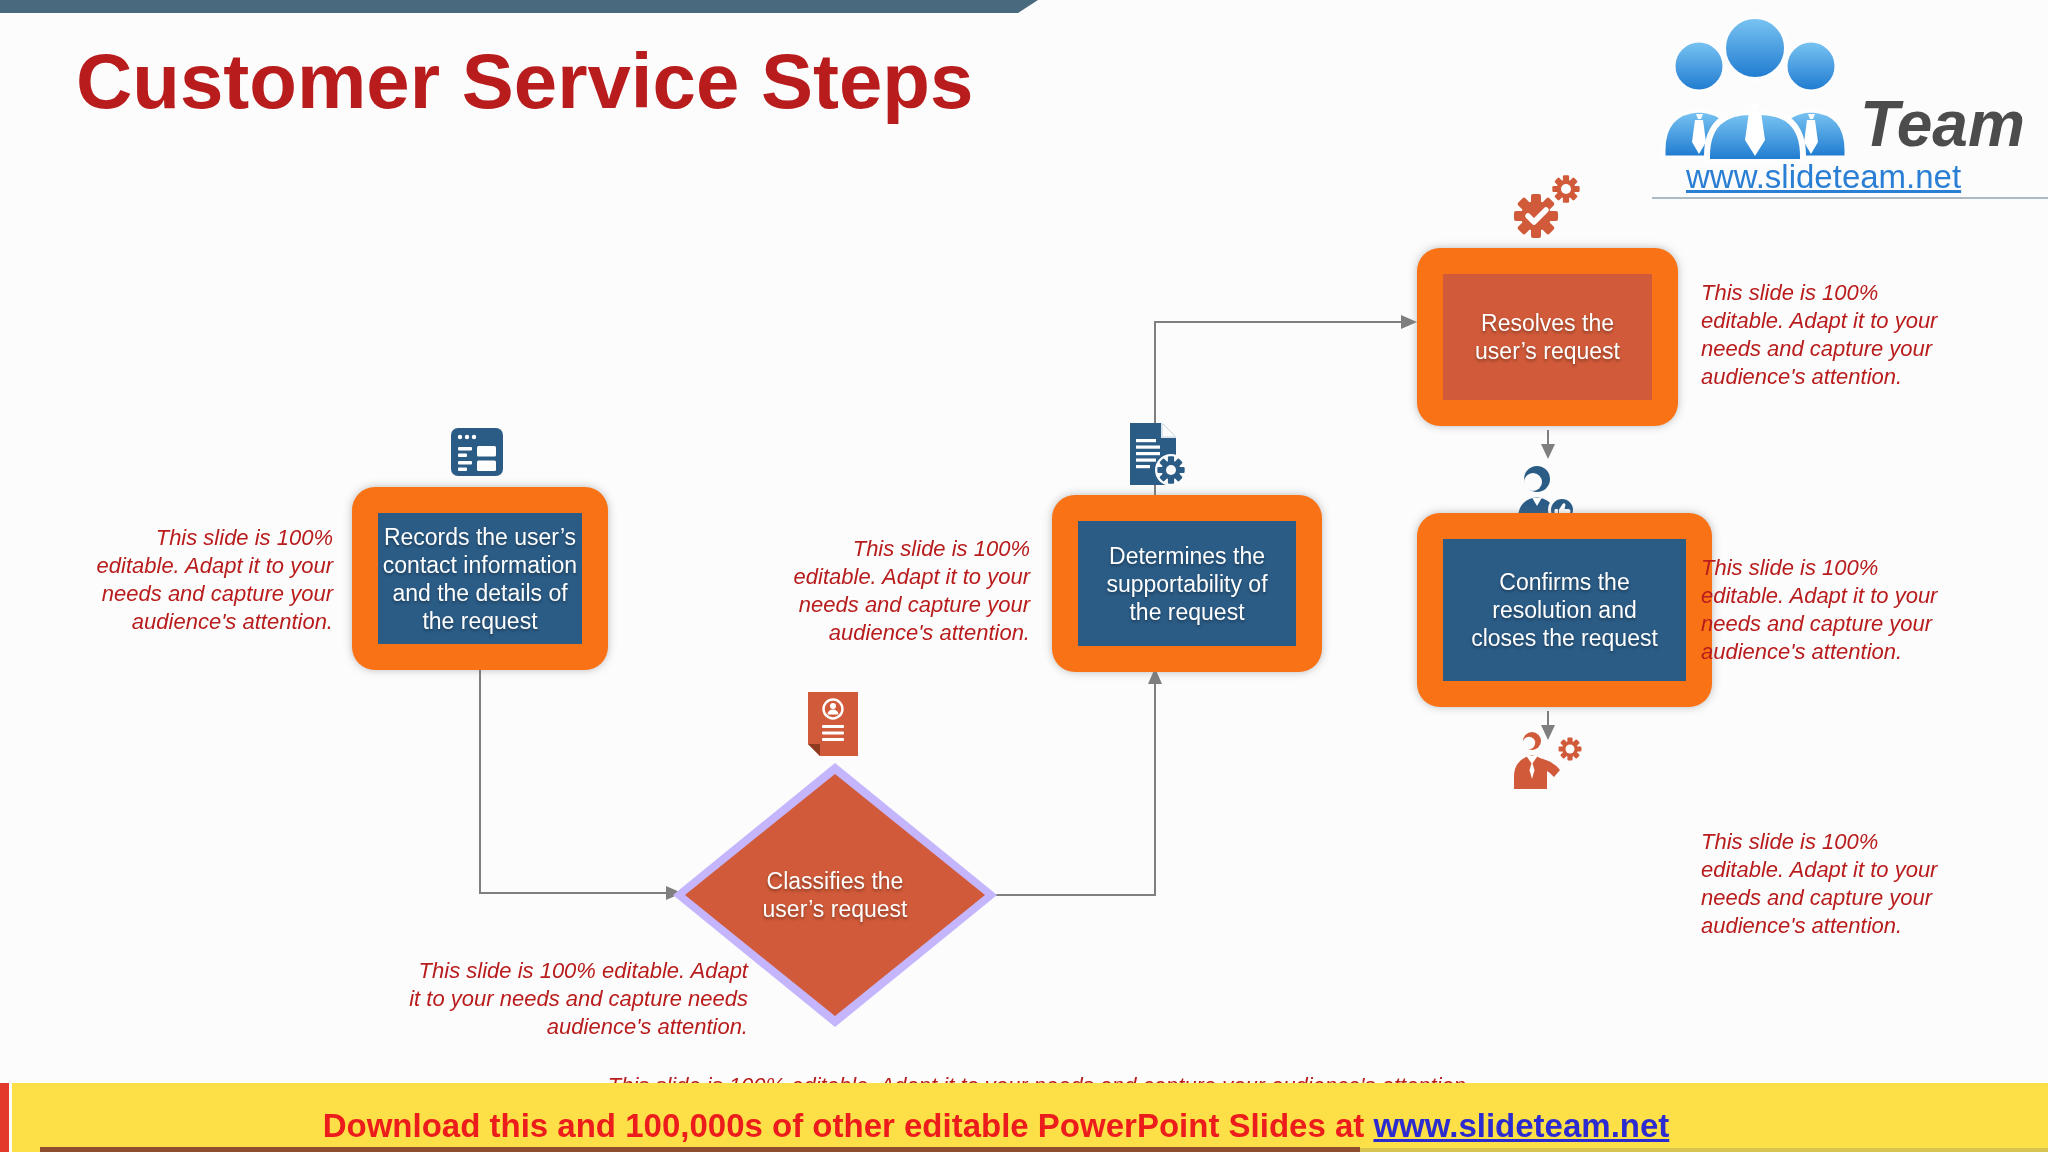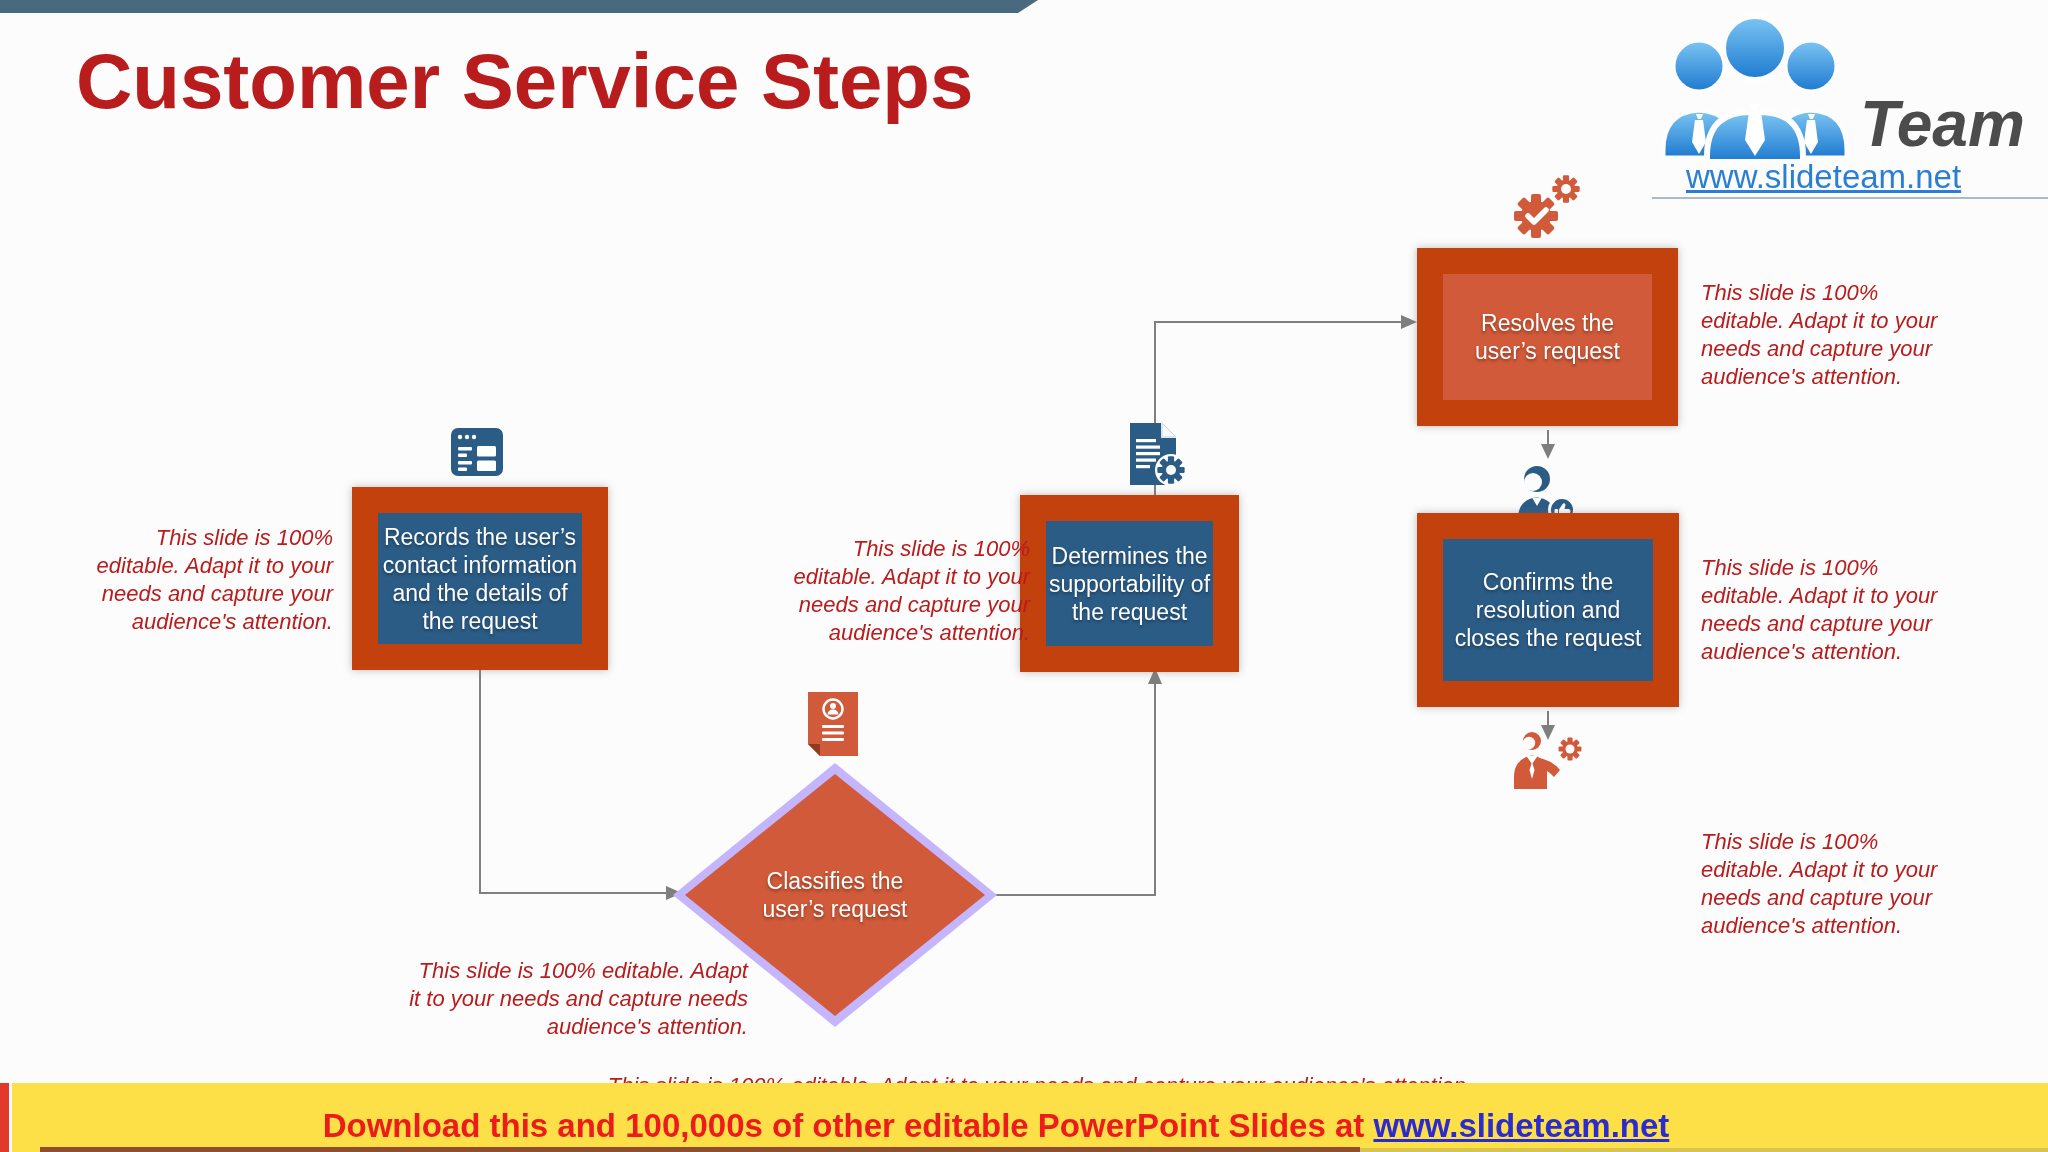--- a/index.html
+++ b/index.html
@@ -12,21 +12,21 @@
   #topbar{left:0;top:0;width:1040px;height:13px;background:#48697e;
     clip-path:polygon(0 0,1038px 0,1018px 100%,0 100%);}
   
   #title{left:76px;top:36px;font-size:78px;font-weight:bold;color:#b91c1c;letter-spacing:0px;white-space:nowrap;}
   
   #logo-slide{left:1860px;top:16px;font-size:64px;font-weight:bold;color:#1e88d9;line-height:1;}
   #logo-team{left:1860px;top:92px;font-size:64px;font-weight:bold;color:#4c4c4c;line-height:1;font-style:italic;}
   #logo-url{left:1686px;top:160px;font-size:33px;color:#2a7fd4;text-decoration:underline;line-height:1;}
   #logo-rule{left:1652px;top:197px;width:396px;height:2px;background:#aebac3;}
   
-  .shape-outer{position:absolute;background:#c2410c;box-shadow:0 0 8px rgba(110,110,110,.45);padding:26px;box-sizing:border-box;}
+  .shape-outer{position:absolute;background:#f97316;box-shadow:0 0 8px rgba(110,110,110,.45);padding:26px;box-sizing:border-box;border-radius:23px;}
   .shape-inner{width:100%;height:100%;display:flex;align-items:center;justify-content:center;text-align:center;}
   .fill-blue{background:#2b5c86;}
   .fill-orange{background:#d05a39;}
   .box-label{color:#fff;font-size:23px;line-height:28px;text-shadow:0 2px 3px rgba(0,0,0,.35);}
   .dia{clip-path:polygon(50% 0,100% 50%,50% 100%,0 50%);}
   #diamond-outer{left:673px;top:763px;width:324px;height:264px;background:#c4b5fd;filter:drop-shadow(0 0 5px rgba(110,110,110,.5));}
   #diamond-inner{left:12px;top:11px;width:300px;height:242px;background:#d05a39;display:flex;align-items:center;justify-content:center;text-align:center;}
   
   .note{position:absolute;font-style:italic;color:#b91c1c;font-size:22px;line-height:28px;}
   .r{text-align:right;} .l{text-align:left;}
@@ -160,21 +160,21 @@
         <rect x="8" y="16" width="20" height="3.2"></rect>
         <rect x="8" y="22.5" width="24" height="3.2"></rect>
         <rect x="8" y="29" width="24" height="3.2"></rect>
         <rect x="8" y="35.5" width="20" height="3.2"></rect>
         <rect x="8" y="42" width="14" height="3.2"></rect>
       </g>
     <circle cx="43" cy="47" r="16" fill="#fcfcfc"></circle>
     <use href="#gearshape" fill="#2b5c86" transform="translate(43,47) scale(0.62)"></use>
     <circle cx="43" cy="47" r="5" fill="#fcfcfc"></circle>
   </svg>
-  <div class="shape-outer" style="left:1020px;top:495px;width:219px;height:177px">
+  <div class="shape-outer" style="left:1052px;top:495px;width:270px;height:177px">
     <div class="shape-inner fill-blue">
       <div class="box-label">
         <div>Determines the</div>
         <div>supportability of</div>
         <div>the request</div>
       </div>
     </div>
   </div>
 
   <svg class="abs" style="left:1508px;top:170px" width="78" height="74" viewBox="0 0 78 74">
@@ -196,21 +196,21 @@
     <circle cx="27" cy="15" r="13" fill="#2b5c86"></circle>
     <circle cx="23" cy="18" r="9" fill="#fcfcfc"></circle>
     <path d="M8,60 v-6 q0,-18 19,-21 q19,3 19,21 v6 z" fill="#2b5c86"></path>
     <path d="M22,33.5 h10 l-5,8.5 z" fill="#fff"></path>
     <circle cx="52" cy="46" r="12.5" fill="#2b5c86" stroke="#fcfcfc" stroke-width="3"></circle>
     <g fill="#fff">
       <rect x="44.5" y="45" width="3.6" height="8.5" rx="1"></rect>
       <path d="M49,53.5 v-8 l3.6,-5.5 c.9,-1.5 3.2,-.6 2.8,1.2 l-.9,3.8 h3.8 c1.5,0 2.4,1.1 2.1,2.6 l-1.2,4.6 c-.3,1.3 -1.3,1.8 -2.6,1.8 h-7 z"></path>
     </g>
   </svg>
-  <div class="shape-outer" style="left:1417px;top:513px;width:262px;height:194px">
+  <div class="shape-outer" style="left:1417px;top:513px;width:295px;height:194px">
     <div class="shape-inner fill-blue">
       <div class="box-label">
         <div>Confirms the</div>
         <div>resolution and</div>
         <div>closes the request</div>
       </div>
     </div>
   </div>
 
   <svg class="abs" style="left:1506px;top:731px" width="80" height="58" viewBox="0 0 80 58">

